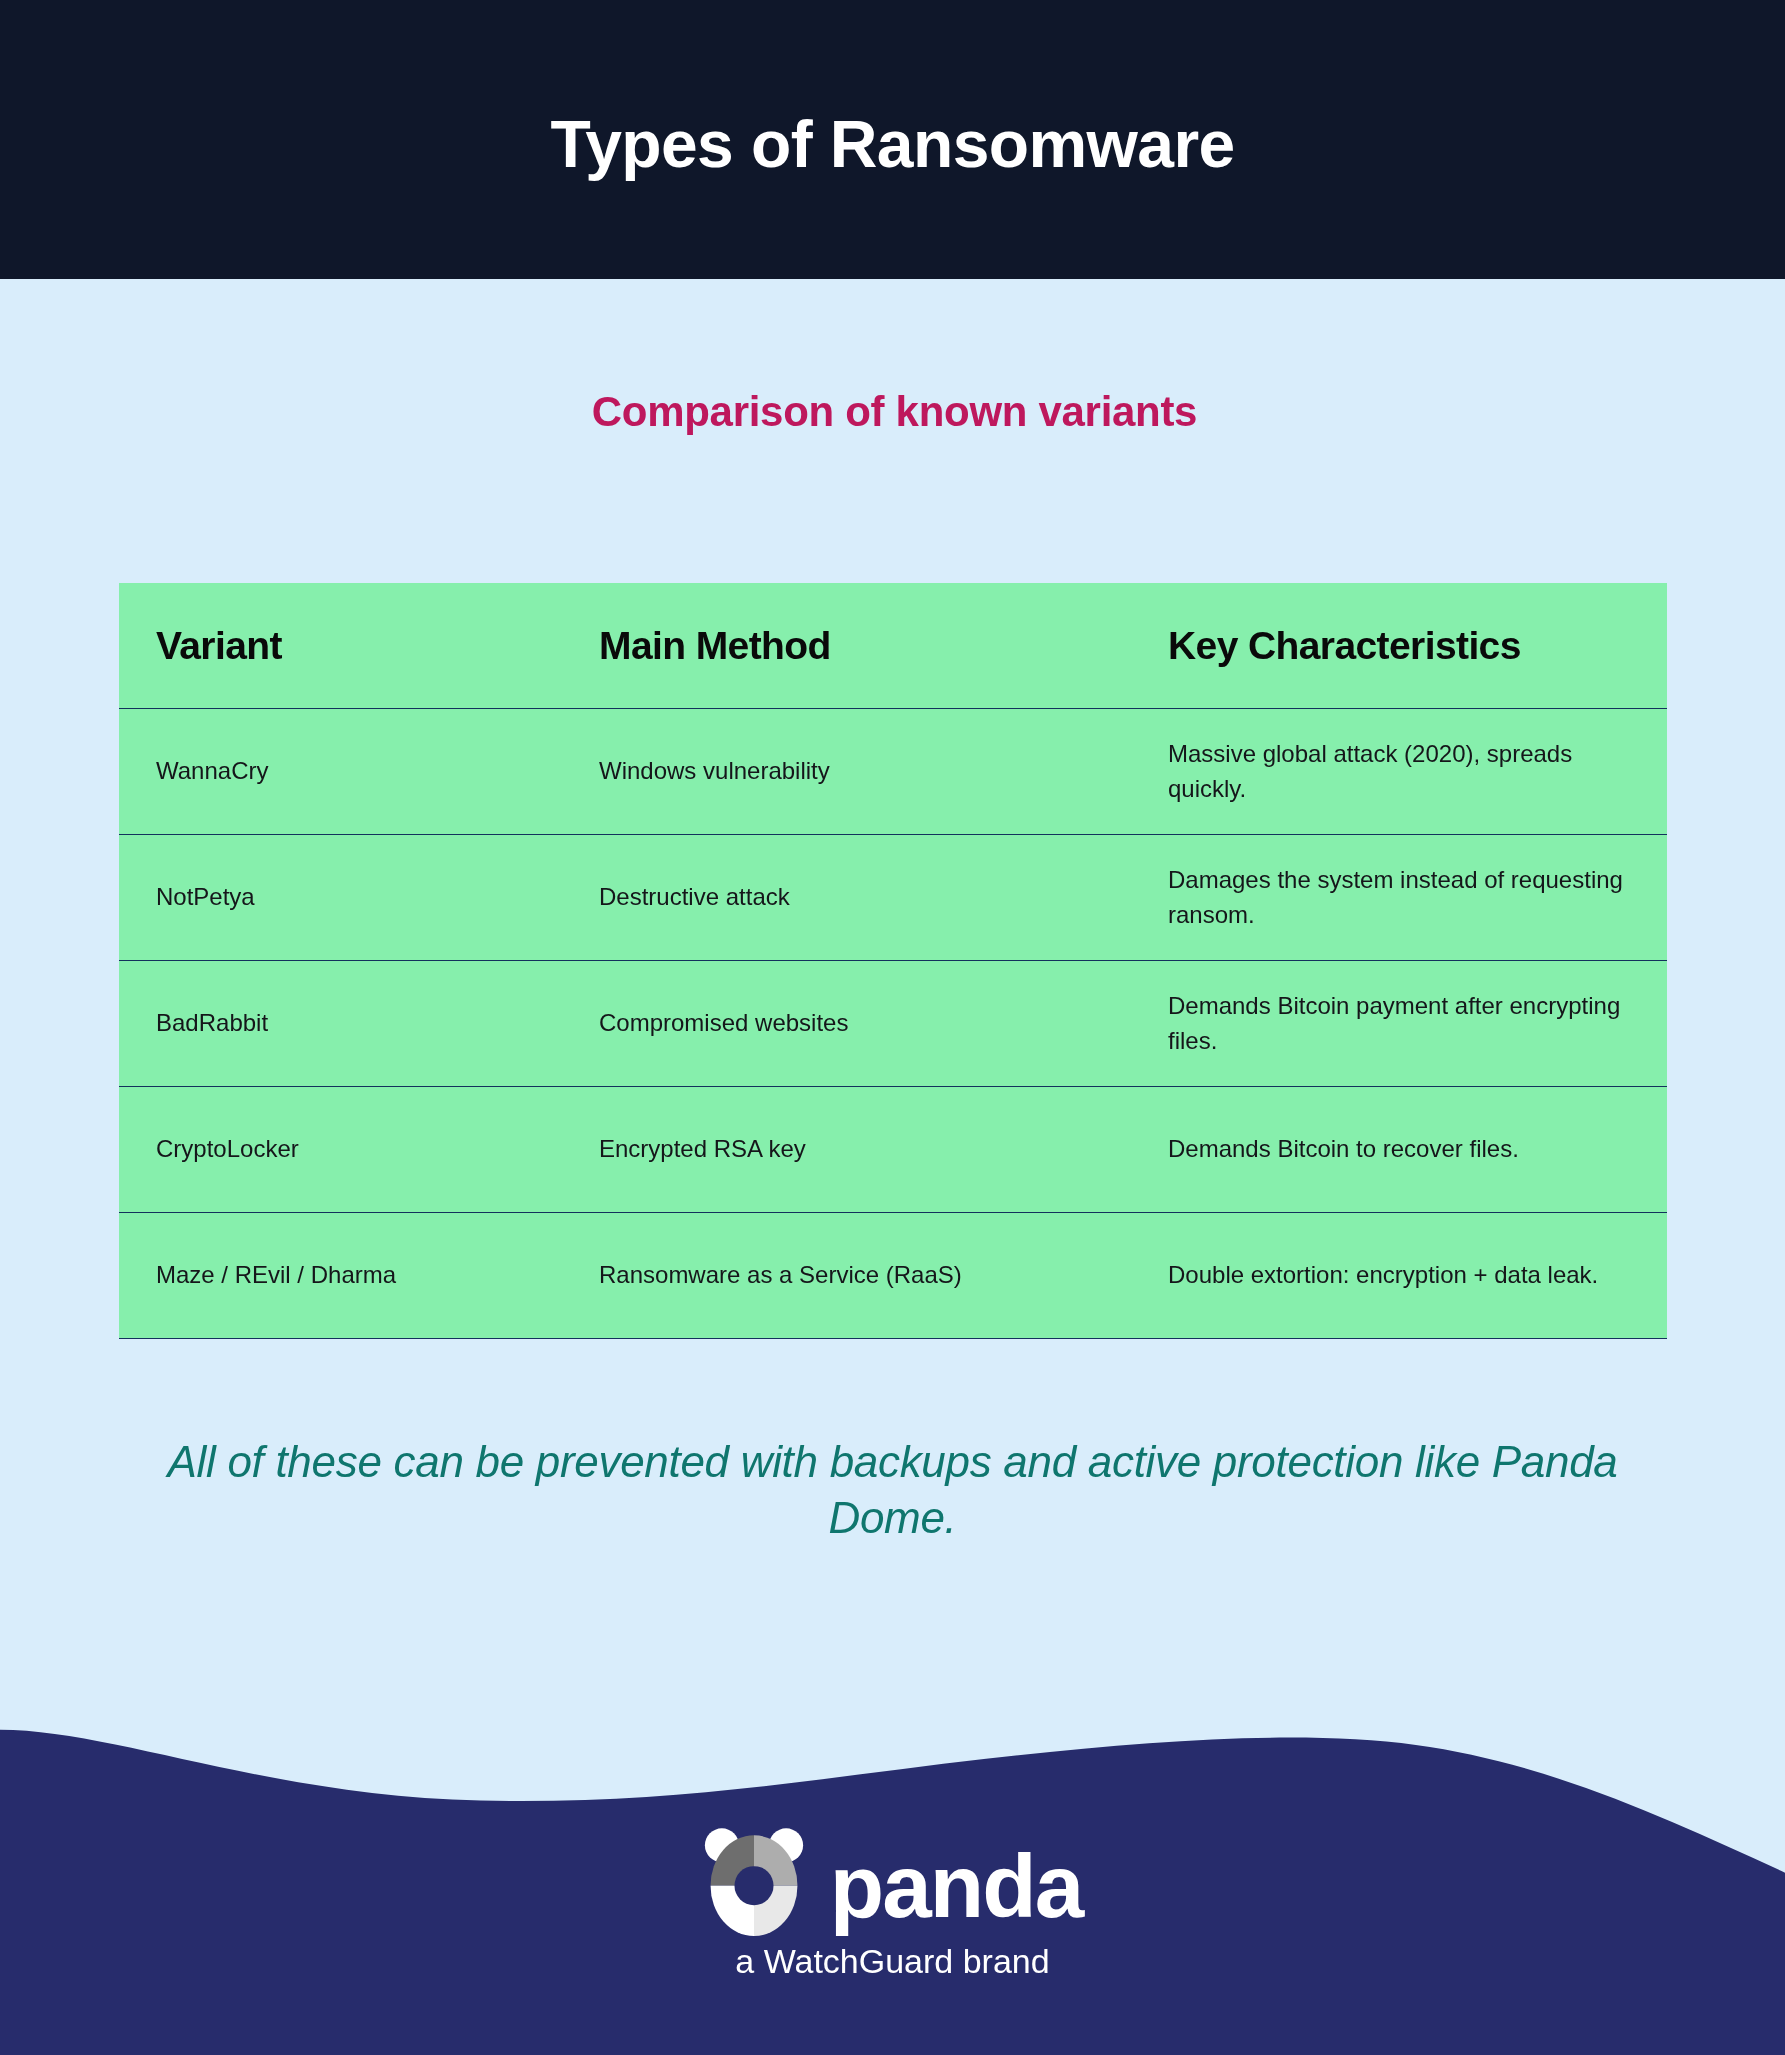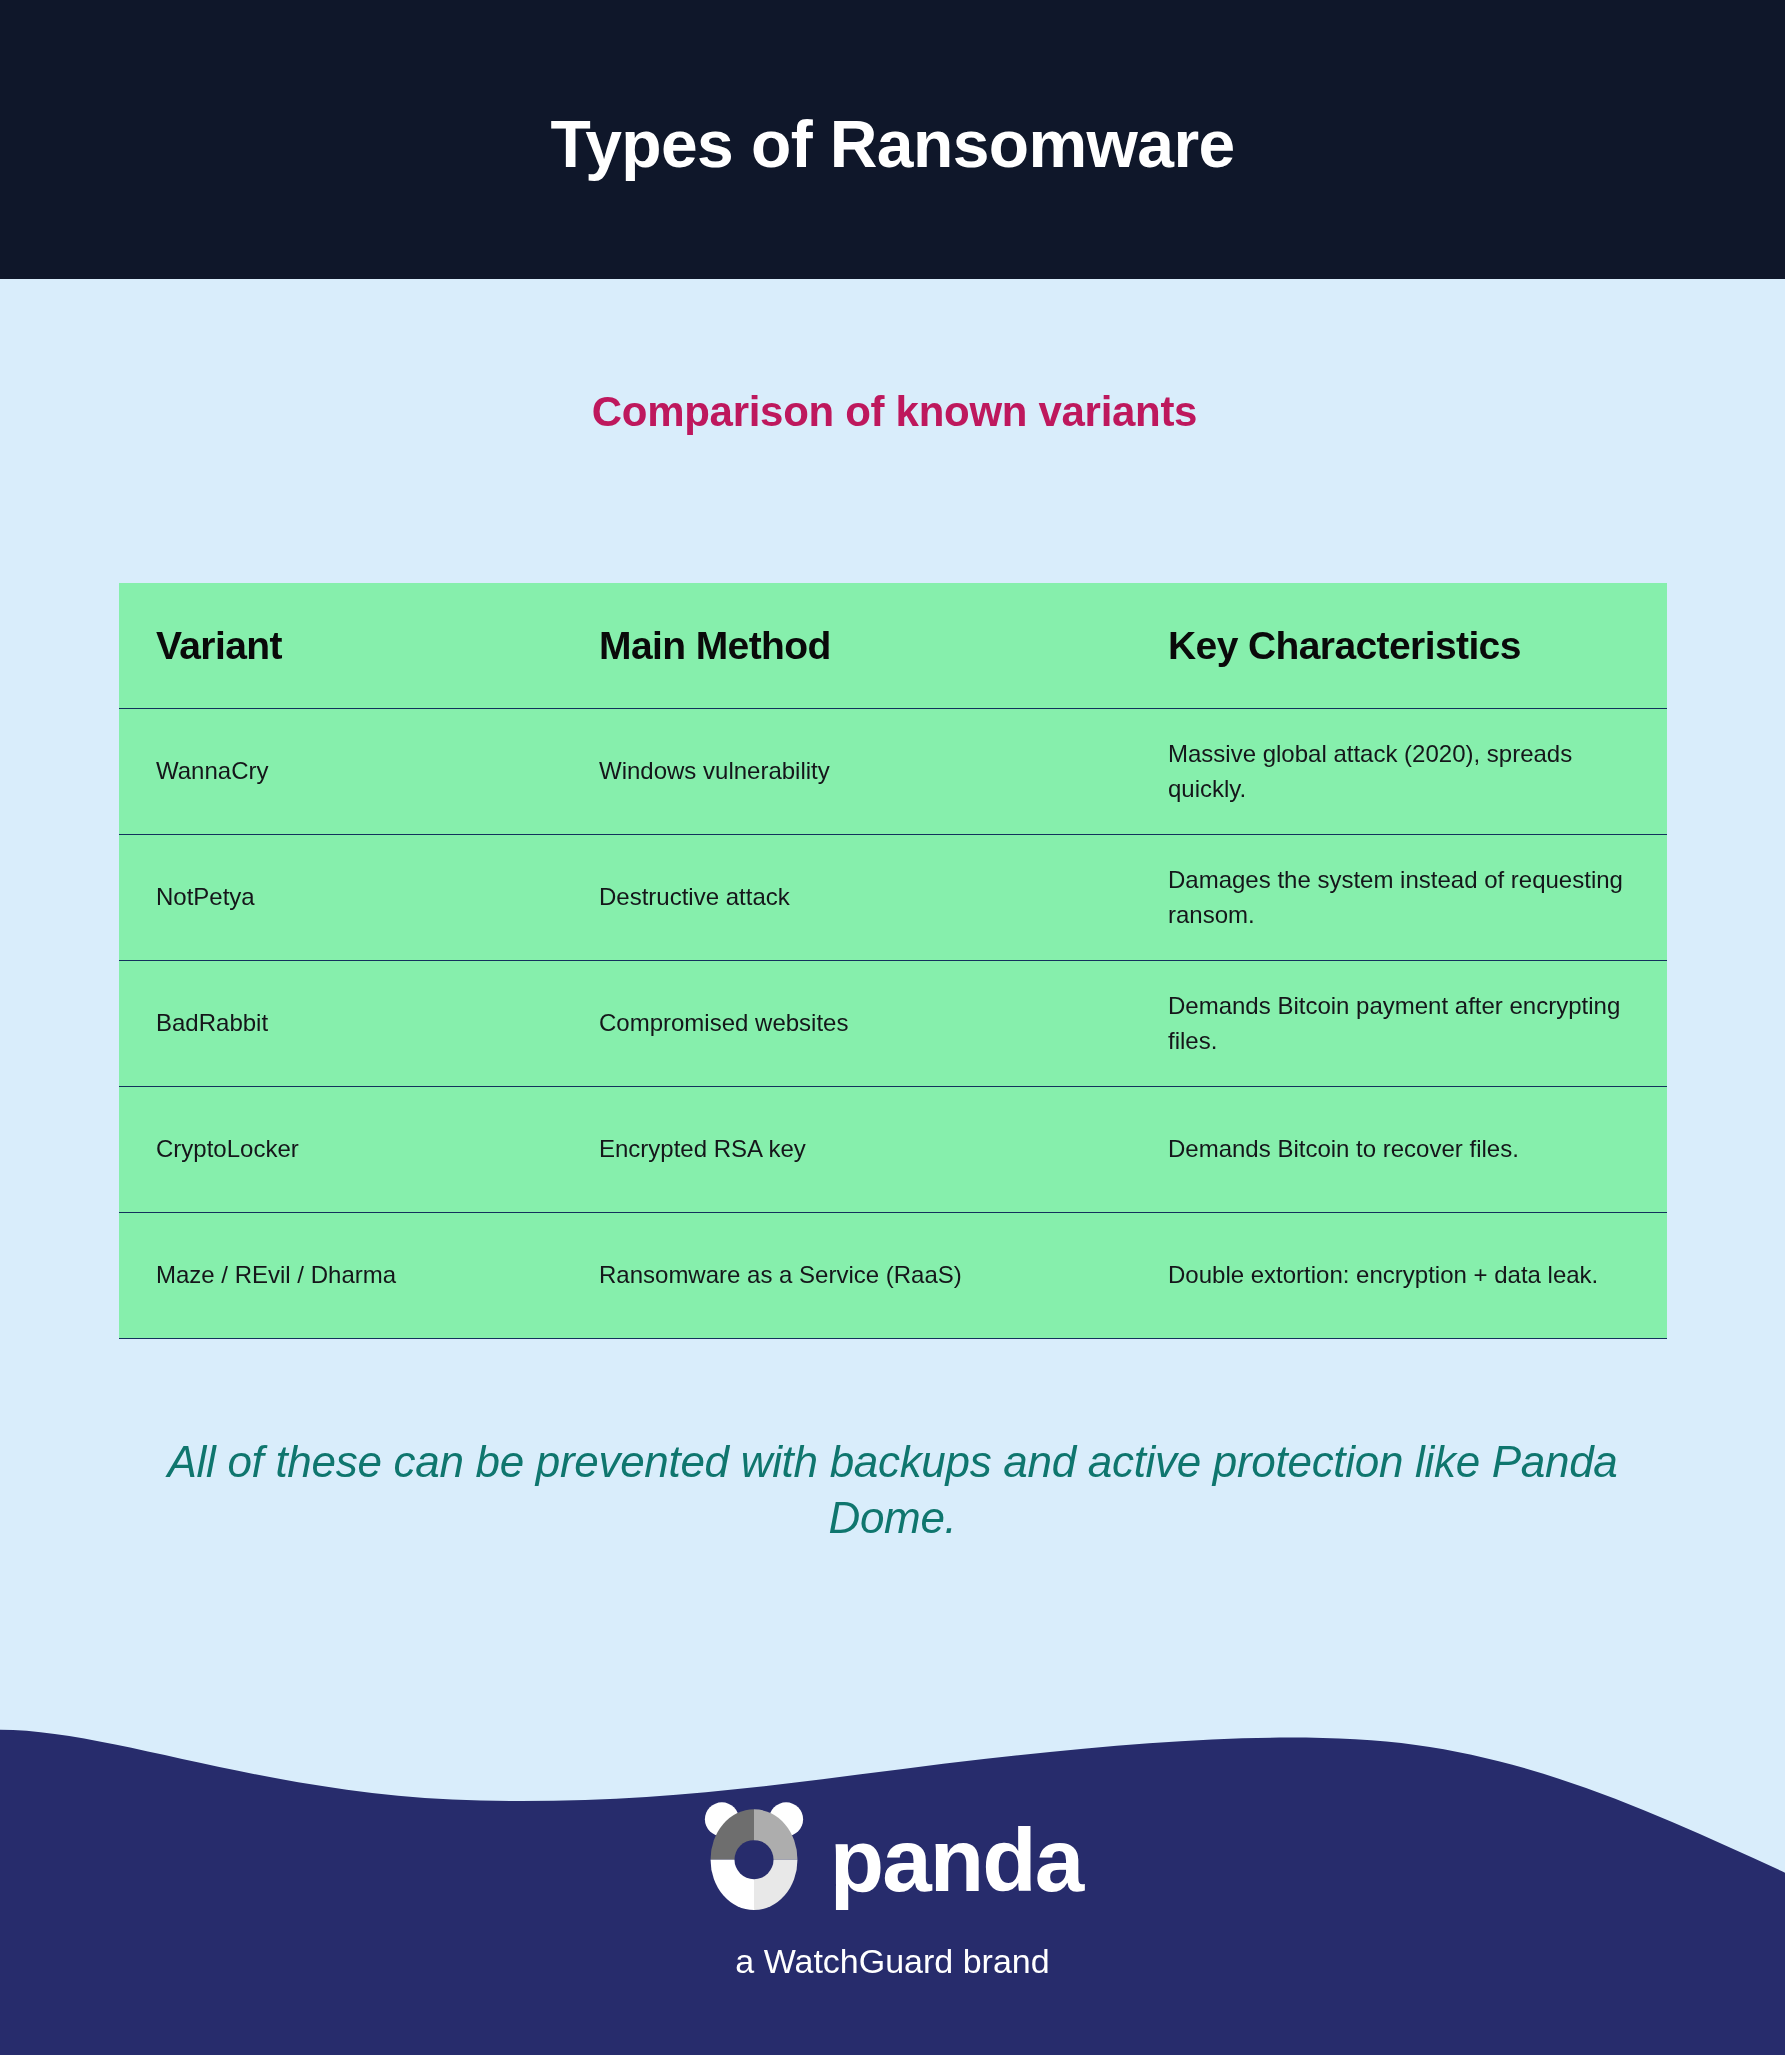--- a/index.html
+++ b/index.html
@@ -155,21 +155,21 @@
     line-height: 1;
     margin: 0;
     position: relative;
     top: 3.8px;
   }
   .brand-tagline {
     color: #ffffff;
     font-size: 34px;
     font-weight: 400;
     letter-spacing: 0px;
-    margin-top: 29px;
+    margin-top: 3px;
   }
 </style>
 </head>
 <body>
 
 <div class="header-band">
   <h1 class="header-title">Types of Ransomware</h1>
 </div>
 
 <div class="subtitle">Comparison of known variants</div>

